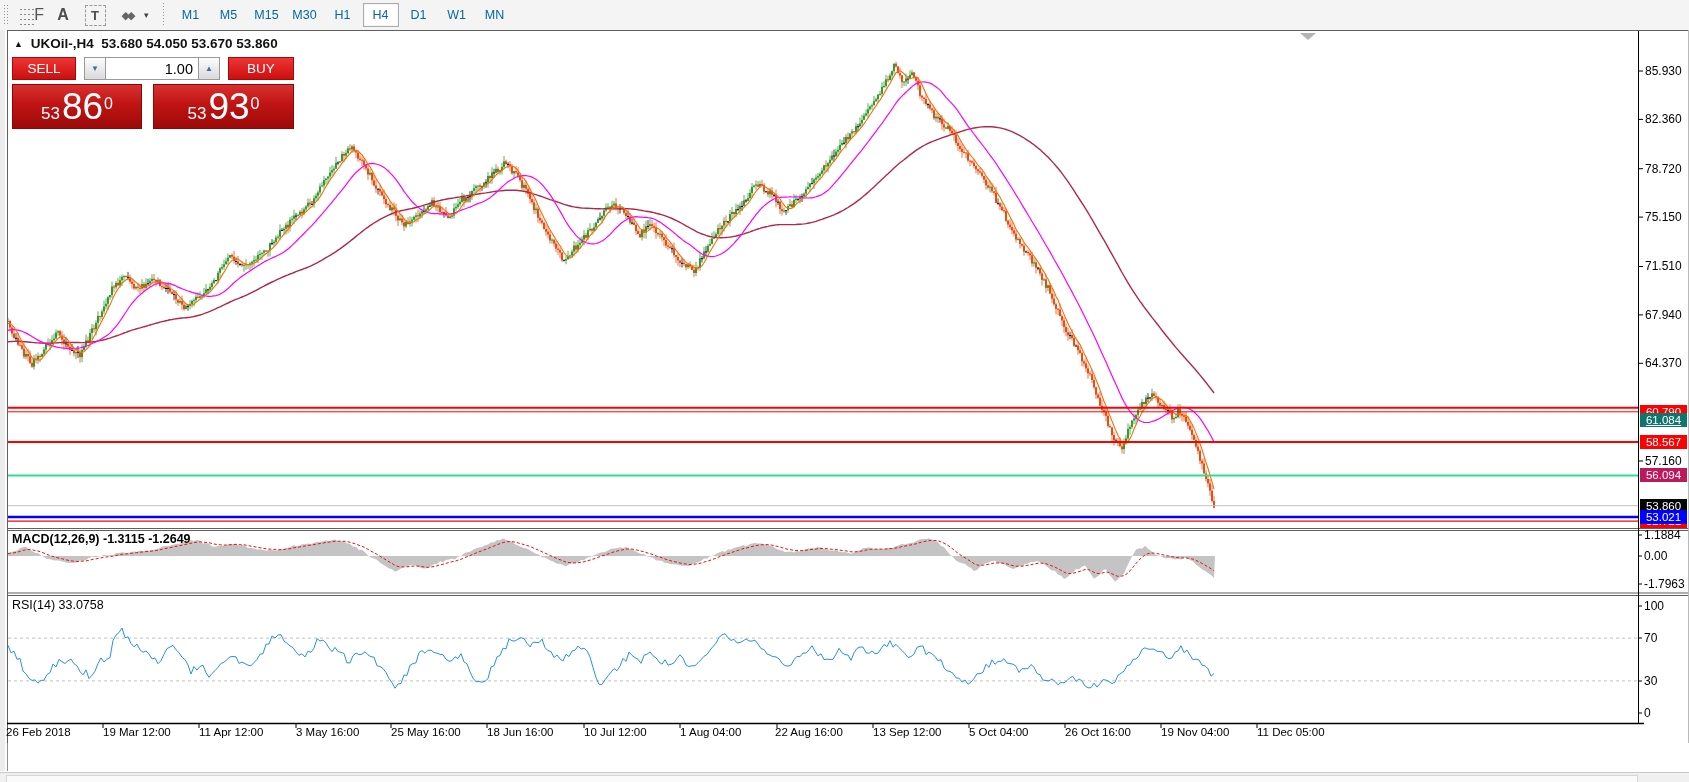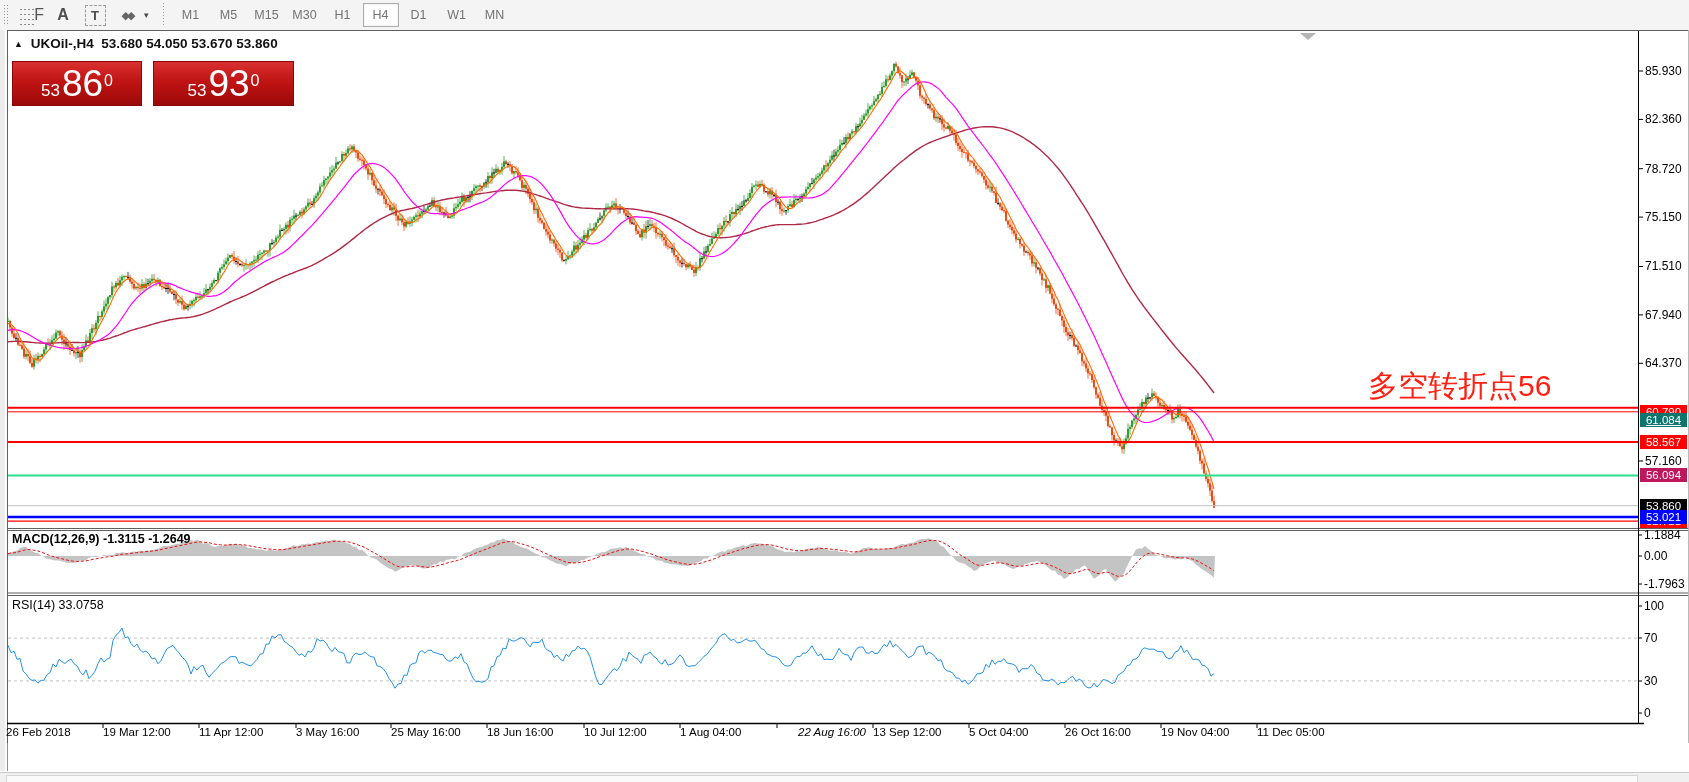--- a/index.html
+++ b/index.html
@@ -17,21 +17,21 @@
         background-image:radial-gradient(circle,#8a8a8a 0.8px,transparent 0.9px);
         background-size:4px 5px;background-repeat:repeat;background-position:1px 2px;}
   .icon-a{font-size:16px;font-weight:bold;color:#4d4d4d;}
   .icon-tbox{width:19px;height:19px;border:1px dashed #9a9a9a;font-size:13px;font-weight:bold;
              color:#4d4d4d;display:flex;align-items:center;justify-content:center;}
   .icon-arrange{font-size:11px;color:#666;letter-spacing:-3px;}
   .caret{font-size:9px;color:#444;margin:0 4px 0 1px;}
   .tb-sep{width:1px;height:24px;margin:0 8px 0 10px;
           background-image:linear-gradient(#9a9a9a 50%,transparent 50%);background-size:1px 3px;}
   .tf-btn{min-width:30px;height:22px;display:flex;align-items:center;justify-content:center;
-          font-size:12.5px;color:#737373;padding:0 2px;margin:0 1px;border:1px solid transparent;}
+          font-size:12.5px;color:#0369a1;padding:0 2px;margin:0 1px;border:1px solid transparent;}
   .tf-btn.active{background:#fff;border:1px solid #acacac;box-shadow:inset 0 0 2px #d8d8d8;}
   
   .win-left{position:absolute;left:0;top:30px;width:7px;height:741px;background:#ececec;
             border-right:1px solid #8f8f8f;box-shadow:inset -2px 0 0 #fdfdfd;}
   
   svg#plot{position:absolute;left:0;top:0;z-index:1;}
   
   .lbl{position:absolute;z-index:3;white-space:nowrap;}
   .chart-header{left:14px;top:36px;font-size:13.5px;font-weight:600;color:#111;z-index:4;}
   .chart-header .tri{font-size:9px;vertical-align:1px;margin-right:4px;}
@@ -1377,35 +1377,43 @@
       <polygon points="1300,33 1316,33 1308,40" fill="#b4b4b4"></polygon>
     </svg>
 
   <div class="lbl chart-header">
     <span class="tri">▲</span>
     <span>UKOil-,H4</span>&nbsp;
     <span>53.680 54.050 53.670 53.860</span>
   </div>
 
   <div class="trade">
+    <div class="trade-row1">
+      <div class="btn-sell">SELL</div>
+      <div class="gap"></div>
+      <div class="spin">▼</div>
+      <input class="vol-input" value="1.00" style="">
+      <div class="spin">▲</div>
+      <div class="gap"></div>
+      <div class="btn-buy">BUY</div>
+    </div>
     <div class="trade-row2">
       <div class="big-price bp-sell">
         <span class="bp-small">53</span>
         <span class="bp-big">86</span>
         <span class="bp-sup">0</span>
       </div>
       <div class="big-price bp-buy">
         <span class="bp-small">53</span>
         <span class="bp-big">93</span>
         <span class="bp-sup">0</span>
       </div>
     </div>
   </div>
 
-  <div class="annotation">多空转折点56</div>
 
   <div class="lbl ind-label" style="left:12px;top:532px;font-weight:bold;">MACD(12,26,9) -1.3115 -1.2649</div>
   <div class="lbl ind-label" style="left:12px;top:598px;">RSI(14) 33.0758</div>
 
   <div id="price-ticks">
       <div class="tick-label" style="top: 71px;">85.930</div>
       <div class="tick-label" style="top: 119px;">82.360</div>
       <div class="tick-label" style="top: 169px;">78.720</div>
       <div class="tick-label" style="top: 217px;">75.150</div>
       <div class="tick-label" style="top: 266px;">71.510</div>
@@ -1433,21 +1441,21 @@
     </div>
   <div id="date-labels">
       <div class="date-lbl" style="left: 6px;">26 Feb 2018</div>
       <div class="date-lbl" style="left: 103px;">19 Mar 12:00</div>
       <div class="date-lbl" style="left: 199px;">11 Apr 12:00</div>
       <div class="date-lbl" style="left: 296px;">3 May 16:00</div>
       <div class="date-lbl" style="left: 391px;">25 May 16:00</div>
       <div class="date-lbl" style="left: 487px;">18 Jun 16:00</div>
       <div class="date-lbl" style="left: 584px;">10 Jul 12:00</div>
       <div class="date-lbl" style="left: 680px;">1 Aug 04:00</div>
-      <div class="date-lbl" style="left: 798px; font-style: italic;">22 Aug 16:00</div>
+      <div class="date-lbl" style="left: 775px;">22 Aug 16:00</div>
       <div class="date-lbl" style="left: 873px;">13 Sep 12:00</div>
       <div class="date-lbl" style="left: 969px;">5 Oct 04:00</div>
       <div class="date-lbl" style="left: 1065px;">26 Oct 16:00</div>
       <div class="date-lbl" style="left: 1161px;">19 Nov 04:00</div>
       <div class="date-lbl" style="left: 1257px;">11 Dec 05:00</div>
     </div>
 
   <div class="bottom-strip">
     <div class="groove"></div>
   </div>

